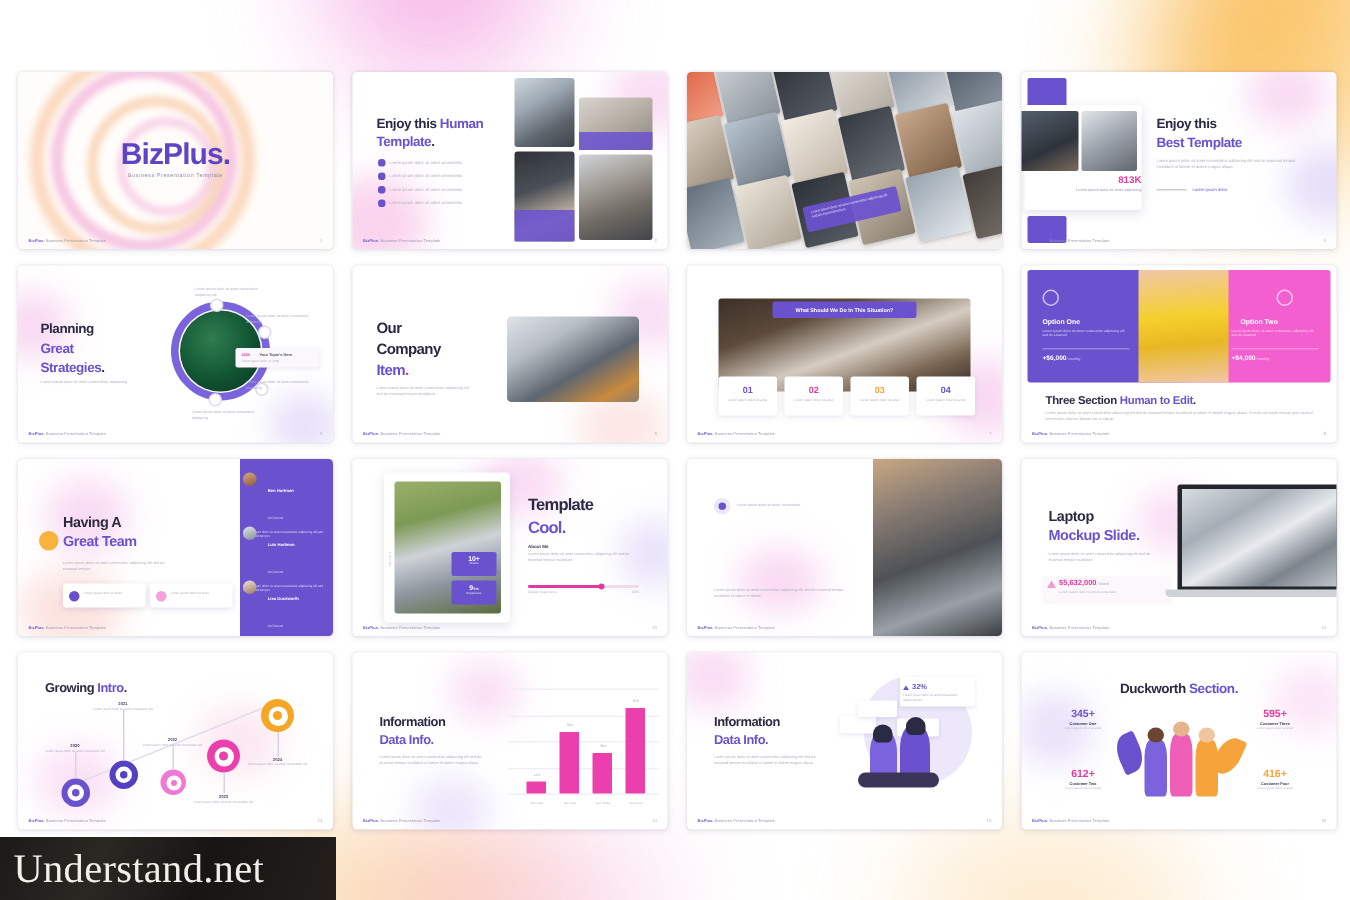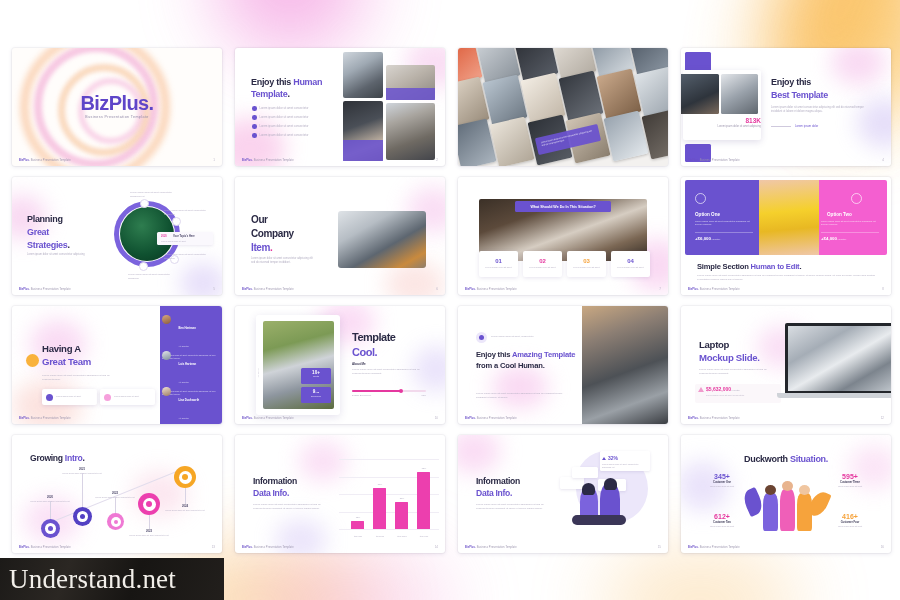--- a/index.html
+++ b/index.html
@@ -435,21 +435,21 @@
       <div class="ot" style="left:14px;top:35px;">Option One</div>
       <div class="od lorem-w" style="left:14px;top:43px;width:58px;">Lorem ipsum dolor sit amet consectetur adipiscing elit sed do eiusmod</div>
       <div class="hr" style="left:14px;top:55px;width:58px;"></div>
       <div class="ov" style="left:14px;top:59px;"><span>+$6,000</span><span class="ovs">/ monthly</span></div>
       <div class="ot" style="left:146px;top:35px;">Option Two</div>
       <div class="od lorem-w" style="left:140px;top:43px;width:58px;">Lorem ipsum dolor sit amet consectetur adipiscing elit sed do eiusmod</div>
       <div class="hr" style="left:140px;top:55px;width:58px;"></div>
       <div class="ov" style="left:140px;top:59px;"><span>+$4,000</span><span class="ovs">/ monthly</span></div>
       <div class="btm"></div>
       <div class="head">
-        <span class="h-dark">Simple Section </span><span class="h-pur">Human to Edit</span><span class="h-dark">.</span>
+        <span class="h-dark">Three Section </span><span class="h-pur">Human to Edit</span><span class="h-dark">.</span>
       </div>
       <div class="body lorem">Lorem ipsum dolor sit amet consectetur adipiscing elit sed do eiusmod tempor incididunt ut labore et dolore magna aliqua. Ut enim ad minim veniam quis nostrud exercitation ullamco laboris nisi ut aliquip.</div>
       <div class="sfooter"><b>BizPlus.</b> <span>Business Presentation Template</span></div>
       <div class="spage">8</div>
     </div>
   </div>
 
   <div class="slide s9">
     <div class="inner">
       <div class="fadeblob" style="left:18px;top:14px;width:56px;height:48px;background:#f4b6e8;opacity:.5;"></div>
@@ -530,24 +530,20 @@
   </div>
 
   <div class="slide s11">
     <div class="inner">
       <div class="fadeblob" style="left:34px;top:60px;width:56px;height:42px;background:#f4b2e6;opacity:.5;"></div>
       <div class="pic"></div>
       <div class="badge">
           <i></i>
         </div>
       <div class="btxt">Lorem ipsum dolor sit amet, consectetur</div>
-      <div class="head">
-        <span class="h-dark">Enjoy this </span><span class="h-pur">Amazing</span>
-        <span class="h-pur">Template</span><span class="h-dark"> from a Cool Human</span><span class="h-dark">.</span>
-      </div>
       <div class="body lorem">Lorem ipsum dolor sit amet consectetur adipiscing elit sed do eiusmod tempor incididunt ut labore et dolore.</div>
       <div class="sfooter"><b>BizPlus.</b> <span>Business Presentation Template</span></div>
     </div>
   </div>
 
   <div class="slide s12">
     <div class="inner">
       <div class="fadeblob" style="left:76px;top:20px;width:50px;height:42px;background:#f3b6e8;opacity:.45;"></div>
       <div class="head">
         <span class="h-dark">Laptop</span><br>
@@ -681,21 +677,21 @@
       <div class="sfooter"><b>BizPlus.</b> <span>Business Presentation Template</span></div>
       <div class="spage">15</div>
     </div>
   </div>
 
   <div class="slide s16">
     <div class="inner">
       <div class="fadeblob" style="left:-4px;top:26px;width:52px;height:50px;background:#d4c6f6;opacity:.5;"></div>
       <div class="fadeblob" style="left:168px;top:10px;width:50px;height:44px;background:#f5bdea;opacity:.4;"></div>
       <div class="head">
-        <span class="h-dark">Duckworth </span><span class="h-pur">Situation</span><span class="h-pur">.</span>
+        <span class="h-dark">Duckworth </span><span class="h-pur">Section</span><span class="h-pur">.</span>
       </div>
       <div class="st" style="left:8px;top:38px;">
         <div class="sn" style="color:#6a52cf;">345+</div>
         <div class="sl">Customer One</div>
         <div class="ss">Lorem ipsum dolor sit amet</div>
       </div>
       <div class="st" style="left:136px;top:38px;">
         <div class="sn" style="color:#e5389f;">595+</div>
         <div class="sl">Customer Three</div>
         <div class="ss">Lorem ipsum dolor sit amet</div>

